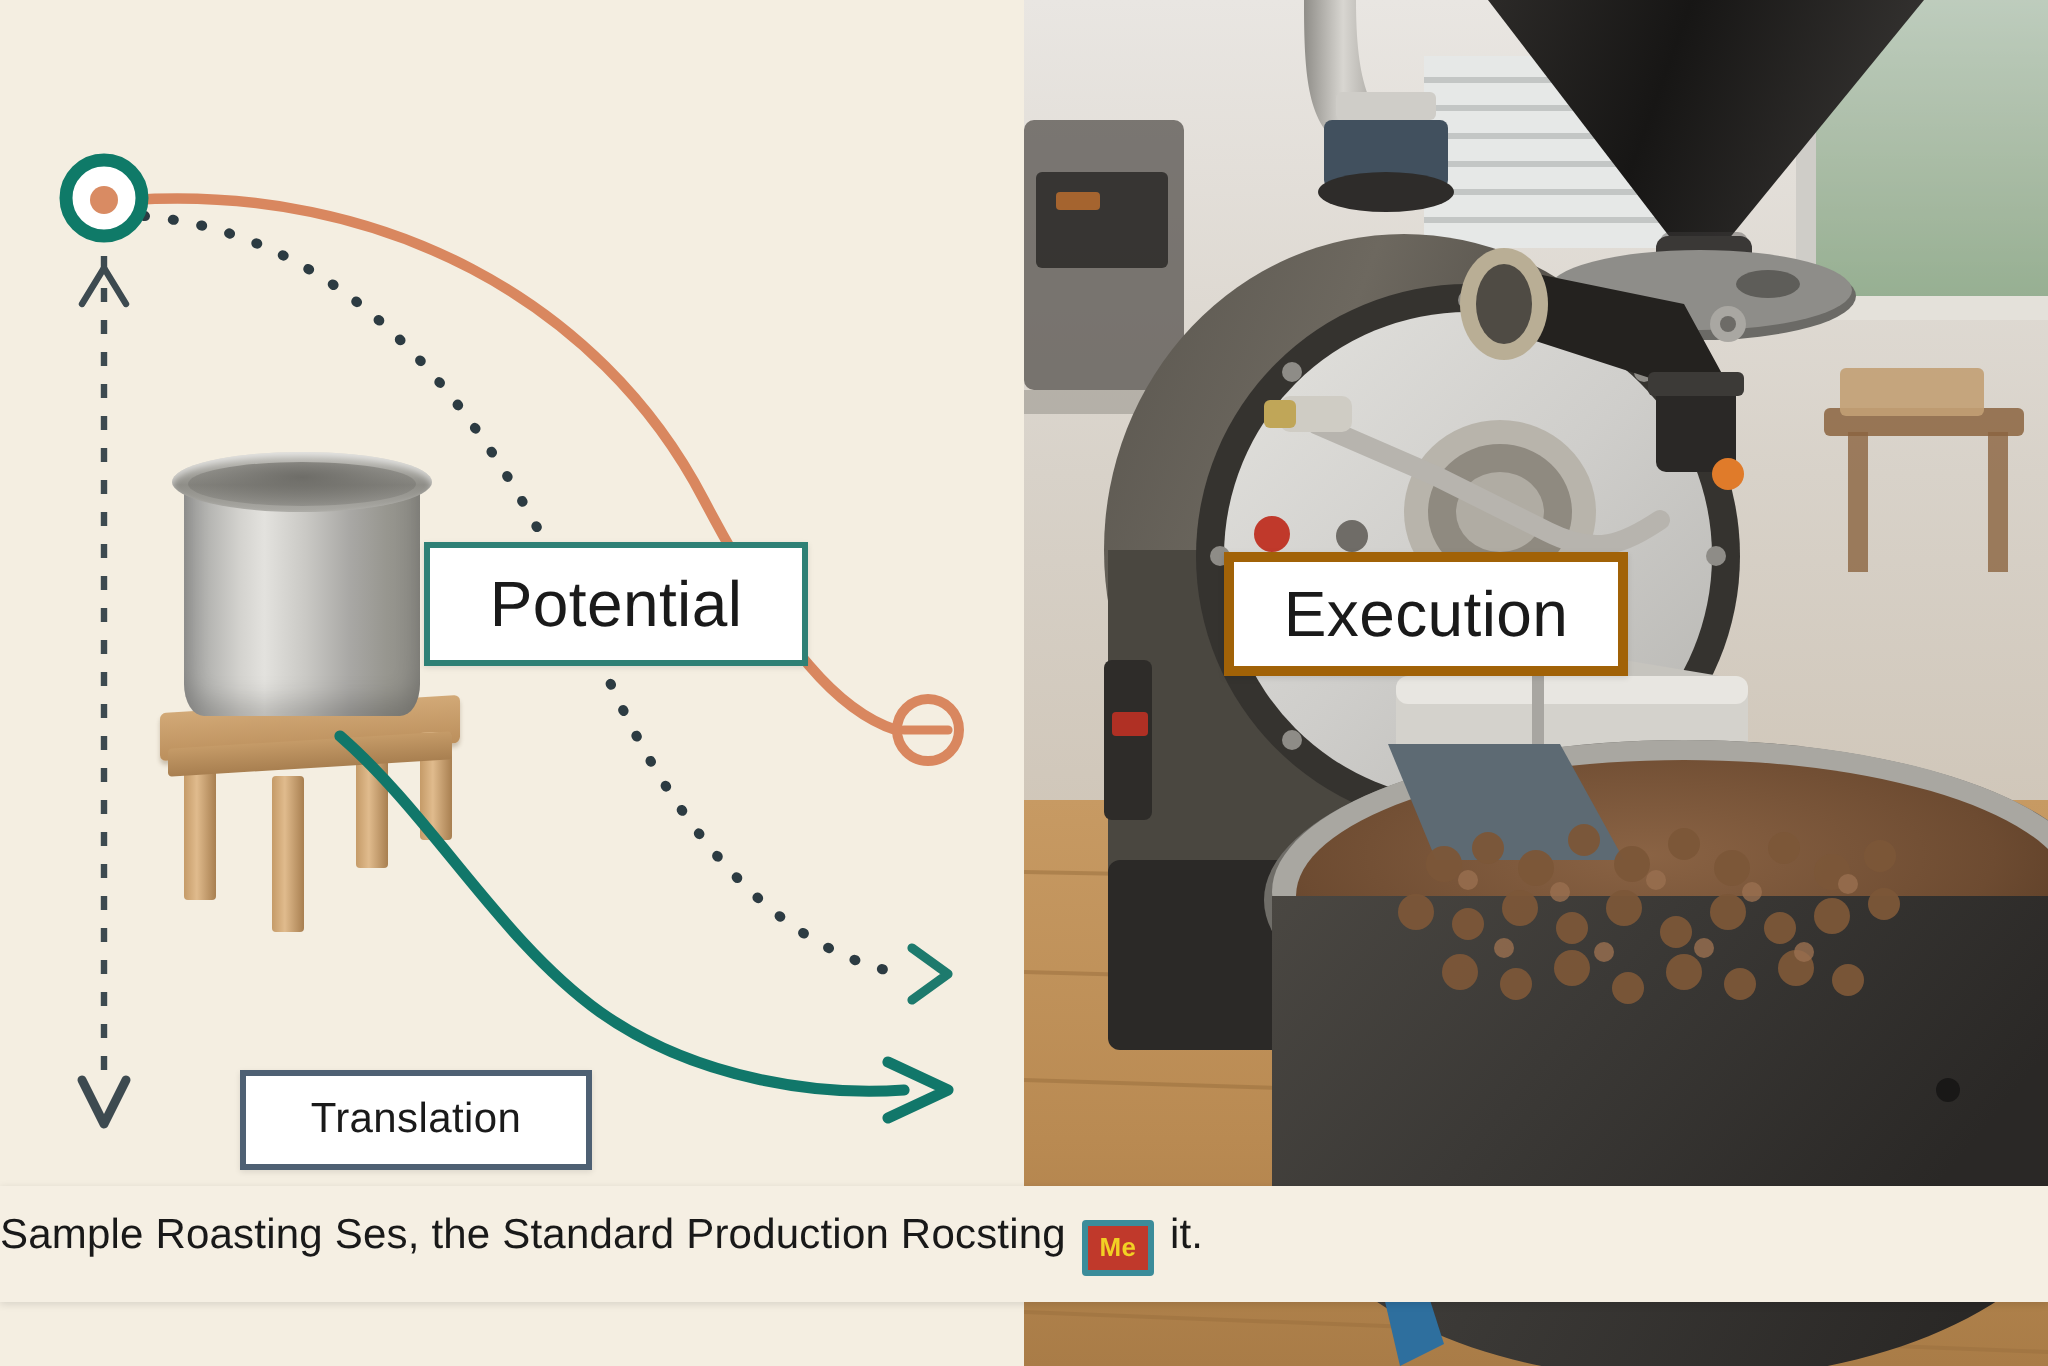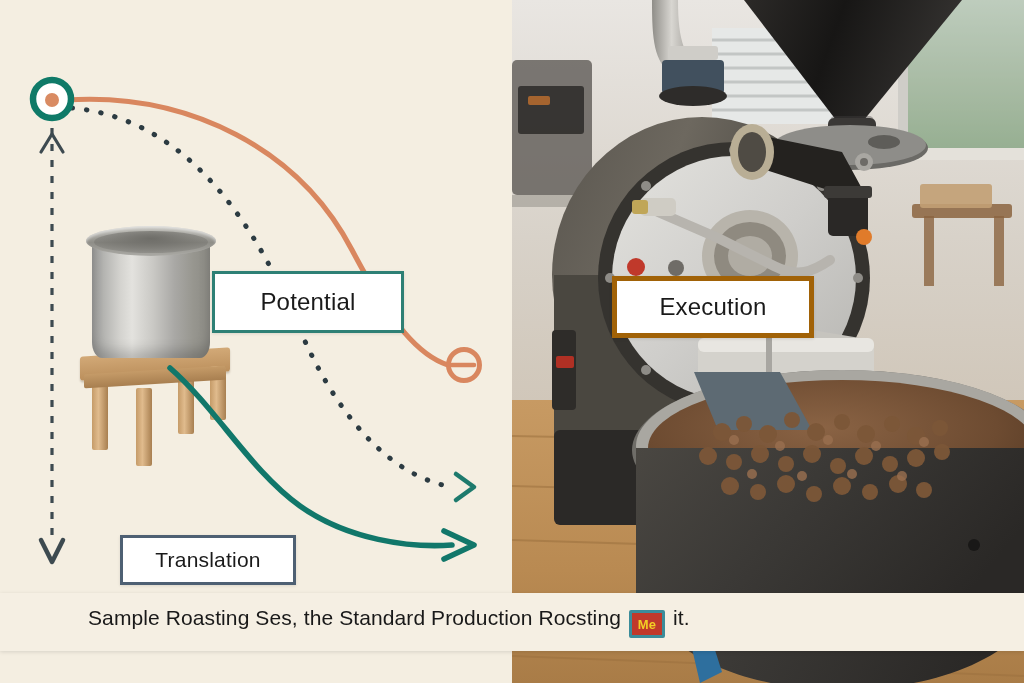--- a/index.html
+++ b/index.html
@@ -121,21 +121,21 @@
   .leg.l3 { left: 100px; top: 150px; height: 62px; }
   .leg.l4 { left: 132px; top: 144px; height: 54px; }
 
   
   .label-box {
     position: absolute;
     background: #ffffff;
     display: flex;
     align-items: center;
     justify-content: center;
-    font-size: 24px;
+    font-size: 32px;
     color: #1a1a1a;
     letter-spacing: 0.2px;
     box-shadow: 0 1px 3px rgba(0,0,0,0.10);
     white-space: nowrap;
   }
   #label-potential {
     left: 212px;
     top: 271px;
     width: 186px;
     height: 56px;
@@ -180,21 +180,20 @@
     top: 593px;
     width: 1024px;
     height: 58px;
     background: #f5efe3;
     display: flex;
     align-items: center;
     box-shadow: 0 1px 4px rgba(0,0,0,0.12);
     z-index: 40;
   }
   .caption-text {
-    margin-left: 88px;
     font-size: 21px;
     color: #191919;
     letter-spacing: 0.1px;
     white-space: nowrap;
   }
   .me-badge {
     display: inline-flex;
     align-items: center;
     justify-content: center;
     width: 30px;

